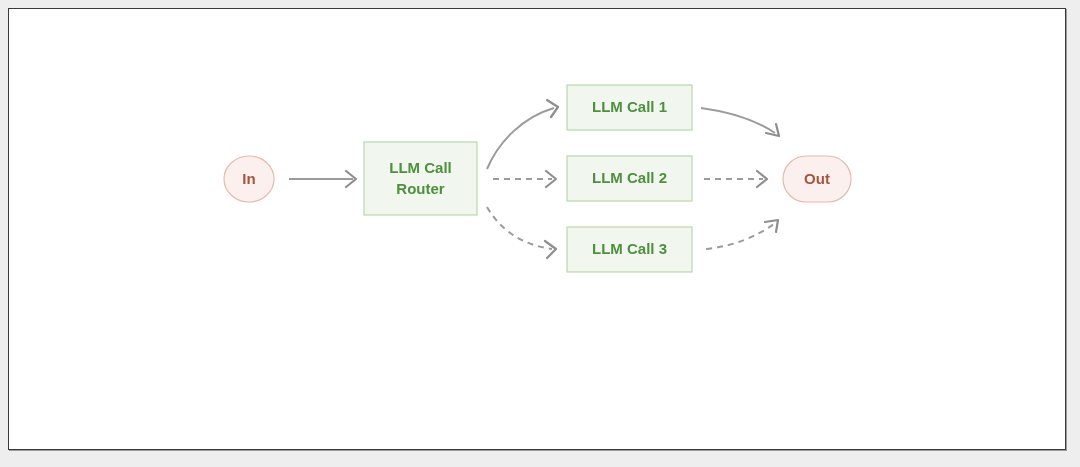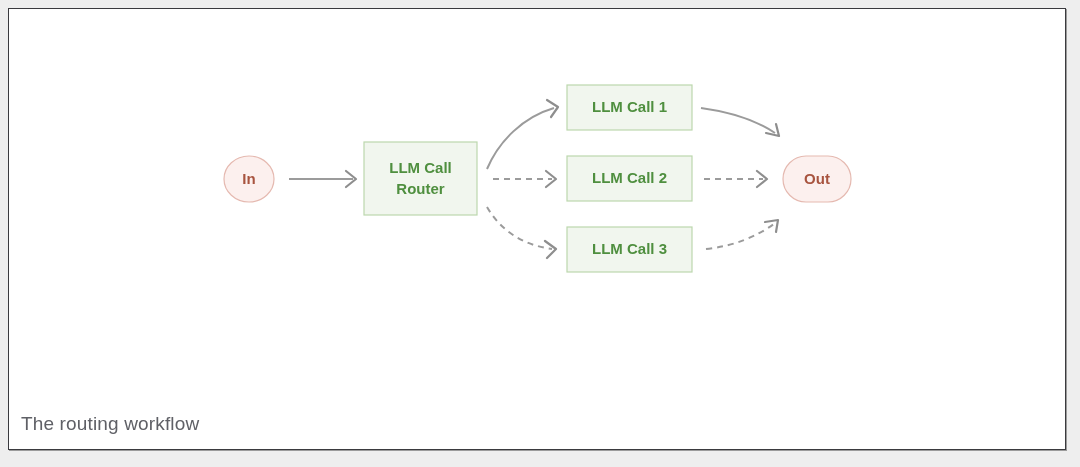--- a/index.html
+++ b/index.html
@@ -160,15 +160,14 @@
       <text class="node-box-label" x="620.5" y="241">LLM Call 3</text>
     </g>
 
     <g>
       <rect class="node-term-shape" x="774" y="147" width="68" height="46" rx="23" ry="23"></rect>
       <text class="node-term-label" x="808" y="171">Out</text>
     </g>
 
   </svg>
 
-  <div id="caption">The routing workflow</div>
 
 </div>
 
 </body></html>

